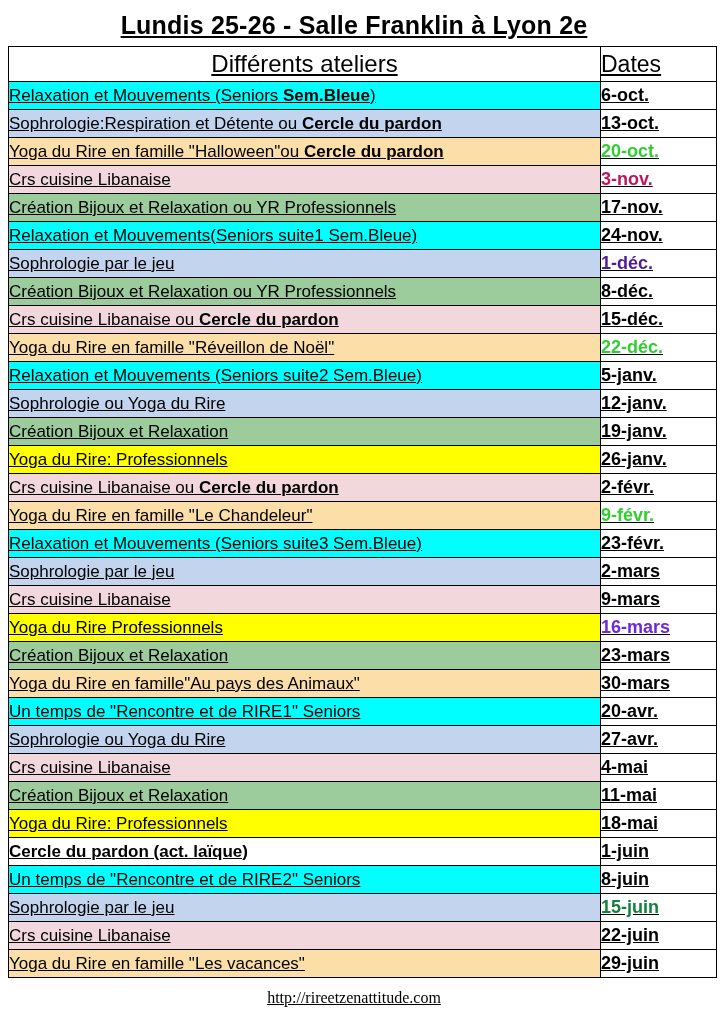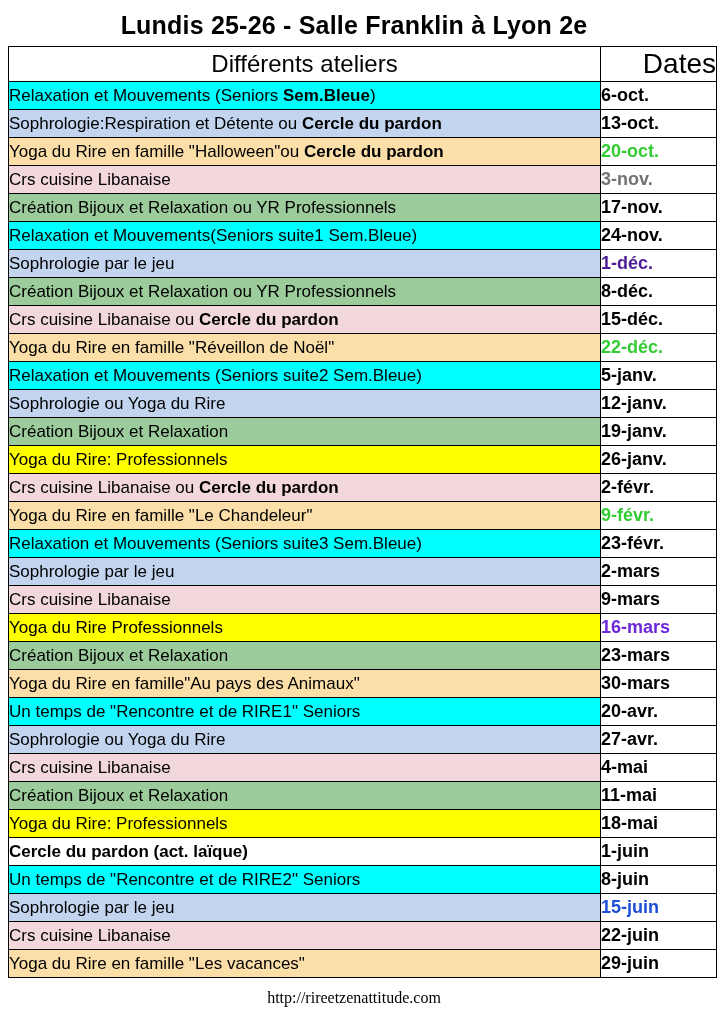--- a/index.html
+++ b/index.html
@@ -14,20 +14,21 @@
     color: #000000;
     overflow: hidden;
   }
   .page {
     width: 724px;
     height: 1024px;
     box-sizing: border-box;
     padding: 6px 24px 0 8px;
     display: flex;
     flex-direction: column;
+    text-decoration: underline;
   }
   .title {
     text-align: center;
     font-size: 25px;
     font-weight: bold;
     letter-spacing: 0.2px;
     padding: 6px 0 8px 0;
     line-height: 1.05;
     white-space: nowrap;
   }
@@ -50,22 +51,22 @@
     font-weight: normal;
     height: 34px;
     margin-top: 36px;
   }
   .hdr-atelier {
     font-size: 24px;
     text-align: center;
     font-weight: normal;
   }
   .hdr-date {
-    font-size: 28px;
-    text-align: right;
+    font-size: 23px;
+    text-align: left;
     font-weight: normal;
   }
 
   tbody tr { height: 28px; }
   td.atelier {
     font-size: 17px;
     padding-left: 6px;
     text-align: left;
     line-height: 1.05;
     white-space: nowrap;
@@ -115,21 +116,21 @@
         <tr>
           <td class="atelier" style="background: rgb(195, 212, 239); margin-left: 12px;"><span>Sophrologie:Respiration et Détente ou </span><b>Cercle du pardon</b></td>
           <td class="date" style="color: rgb(0, 0, 0);">13-oct.</td>
         </tr>
         <tr>
           <td class="atelier" style="background: rgb(252, 223, 168);"><span>Yoga du Rire en famille "Halloween"ou </span><b>Cercle du pardon</b></td>
           <td class="date" style="color: rgb(51, 204, 51);">20-oct.</td>
         </tr>
         <tr>
           <td class="atelier" style="background: rgb(242, 215, 221);"><span>Crs cuisine Libanaise</span></td>
-          <td class="date" style="color: #737373; margin-top: 44px;">3-nov.</td>
+          <td class="date" style="color: #be185d; margin-top: 44px;">3-nov.</td>
         </tr>
         <tr>
           <td class="atelier" style="background: rgb(156, 204, 156);"><span>Création Bijoux et Relaxation ou YR Professionnels</span></td>
           <td class="date" style="color: rgb(0, 0, 0);">17-nov.</td>
         </tr>
         <tr>
           <td class="atelier" style="background: rgb(0, 255, 255);"><span>Relaxation et Mouvements(Seniors suite1 Sem.Bleue)</span></td>
           <td class="date" style="color: rgb(0, 0, 0);">24-nov.</td>
         </tr>
         <tr>
@@ -219,21 +220,21 @@
         <tr>
           <td class="atelier" style="background: rgb(255, 255, 255);"><b>Cercle du pardon (act. laïque)</b></td>
           <td class="date" style="color: rgb(0, 0, 0);">1-juin</td>
         </tr>
         <tr>
           <td class="atelier" style="background: rgb(0, 255, 255);"><span>Un temps de "Rencontre et de RIRE2" Seniors</span></td>
           <td class="date" style="color: rgb(0, 0, 0);">8-juin</td>
         </tr>
         <tr>
           <td class="atelier" style="background: rgb(195, 212, 239);"><span>Sophrologie par le jeu</span></td>
-          <td class="date" style="color: #1d4ed8;">15-juin</td>
+          <td class="date" style="color: #15803d;">15-juin</td>
         </tr>
         <tr>
           <td class="atelier" style="background: rgb(242, 215, 221);"><span>Crs cuisine Libanaise</span></td>
           <td class="date" style="color: rgb(0, 0, 0);">22-juin</td>
         </tr>
         <tr>
           <td class="atelier" style="background: rgb(252, 223, 168);"><span>Yoga du Rire en famille "Les vacances"</span></td>
           <td class="date" style="color: rgb(0, 0, 0);">29-juin</td>
         </tr>
       </tbody>

